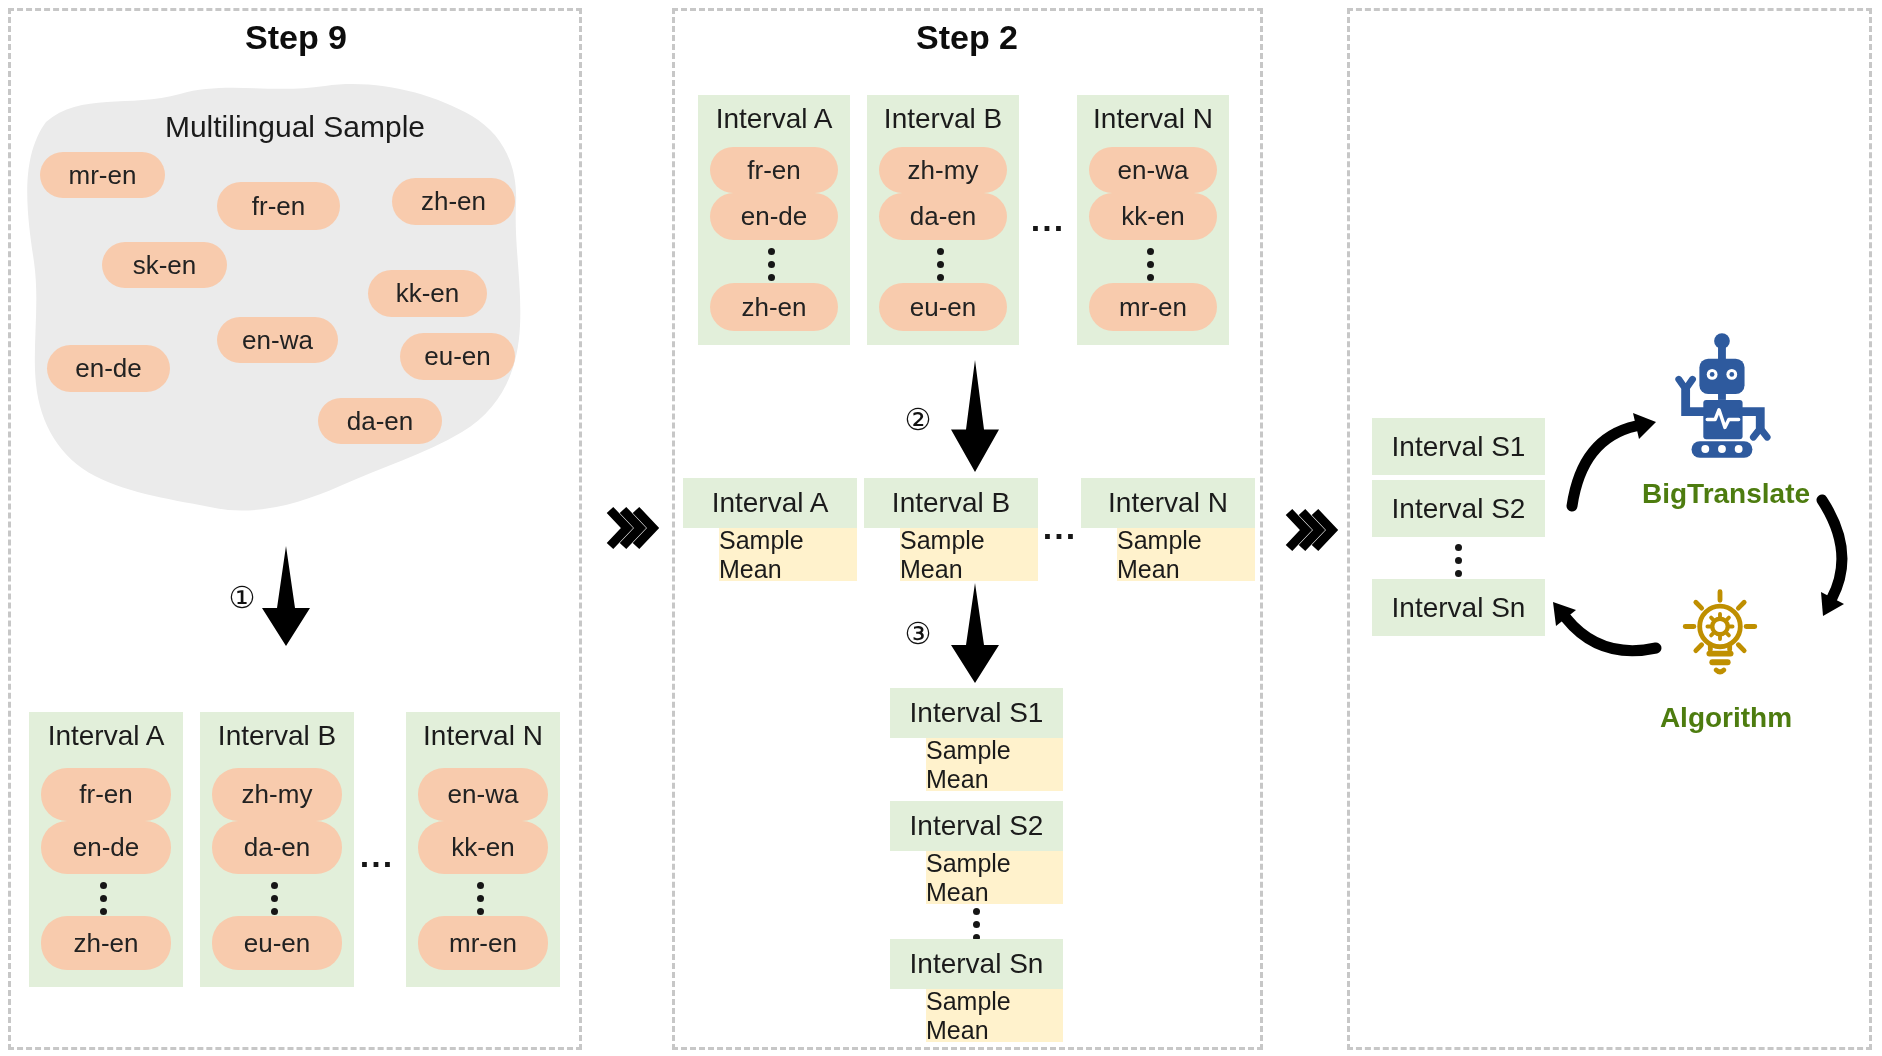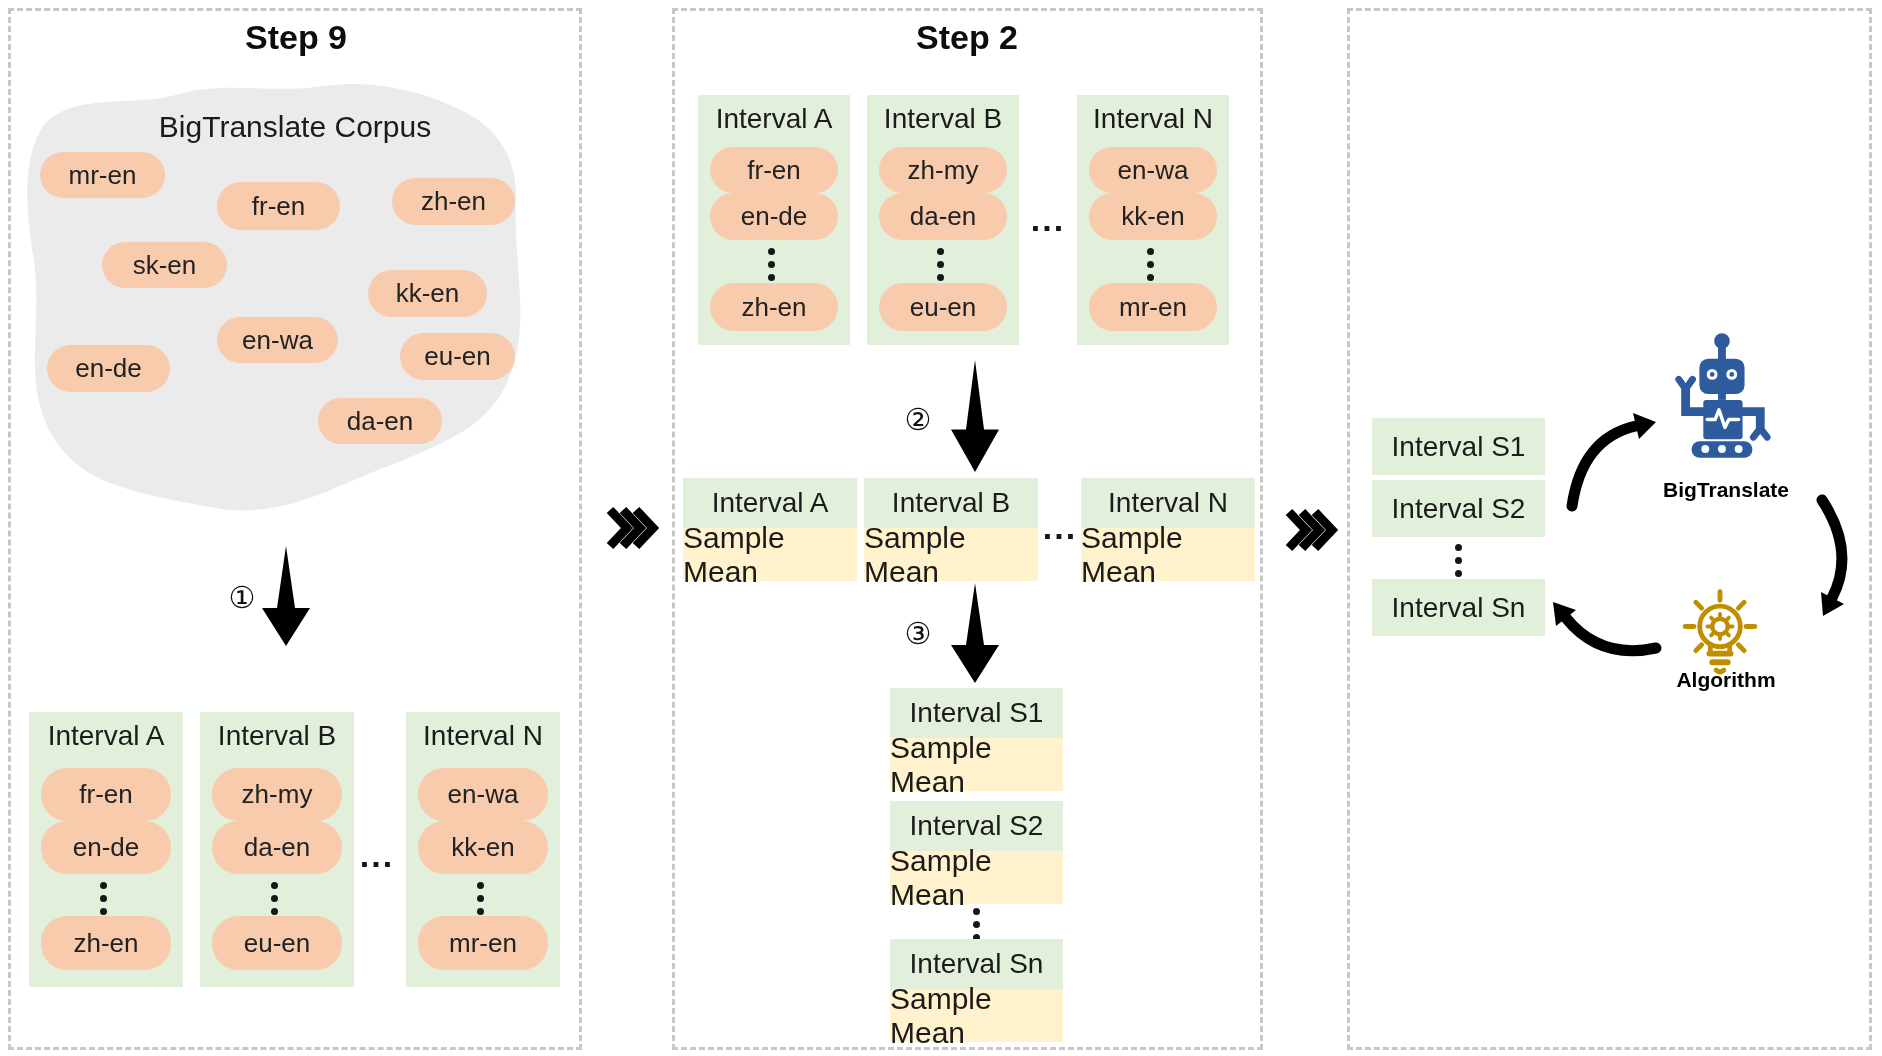--- a/index.html
+++ b/index.html
@@ -11,37 +11,37 @@
   .pill{position:absolute;background:#F8CBAD;border-radius:26px;display:flex;align-items:center;justify-content:center;font-size:26px;color:#222;}
   .col{position:absolute;background:#E2EFDA;}
   .col-title{position:absolute;top:8px;left:0;width:100%;text-align:center;font-size:28px;}
   .cpill{position:absolute;left:12px;right:12px;background:#F8CBAD;border-radius:26px;display:flex;align-items:center;justify-content:center;font-size:26px;color:#222;}
   .vdots{position:absolute;display:flex;flex-direction:column;align-items:center;gap:6px;}
   .vdots i{width:7px;height:7px;border-radius:50%;background:#161616;display:block;}
   .hdots{position:absolute;font-size:34px;font-weight:bold;letter-spacing:2px;text-align:center;color:#161616;}
   .circnum{position:absolute;font-family:"DejaVu Sans",sans-serif;font-size:30px;text-align:center;color:#111;}
   .mid-card{position:absolute;width:174px;}
   .mid-head{height:50px;background:#E2EFDA;display:flex;align-items:center;justify-content:center;font-size:28px;}
-  .mid-mean{height:53px;background:#FFF2CC;display:flex;align-items:center;justify-content:center;font-size:30px;}
+  .mid-mean{height:53px;background:#FFF2CC;display:flex;align-items:center;justify-content:center;font-size:25px;margin-left:36px;}
   .s3card{position:absolute;width:173px;height:57px;background:#E2EFDA;display:flex;align-items:center;justify-content:center;font-size:28px;}
-  .cycle-label{position:absolute;width:240px;text-align:center;font-size:21px;font-weight:bold;color:#000000;}
+  .cycle-label{position:absolute;width:240px;text-align:center;font-size:28px;font-weight:bold;color:#4d7c0f;}
   svg{position:absolute;overflow:visible;}
 </style>
 </head>
 <body>
 
 <div id="stage">
 
   <div class="panel" style="left:8px;top:8px;width:574px;height:1042px;"></div>
   <div class="step-title" style="left:96px;top:18px;width:400px;">Step 9</div>
 
   <svg style="left:10px;top:64px;" width="524" height="452" viewBox="0 0 524 452">
     <path fill="#EBEBEB" d="M 36 58 C 70 28 120 44 170 30 C 215 17 262 30 315 22 C 365 15 420 28 462 52 C 492 70 508 100 506 140 C 504 180 512 220 510 262 C 508 306 492 344 452 368 C 415 390 370 404 330 422 C 290 440 245 452 205 444 C 165 436 120 430 85 412 C 50 394 30 360 26 320 C 22 282 30 240 24 198 C 18 156 8 96 36 58 Z"></path>
   </svg>
-  <div class="corpus-title" style="left:95px;top:110px;width:400px;">BigTranslate Corpus</div>
+  <div class="corpus-title" style="left:95px;top:110px;width:400px;">Multilingual Sample</div>
 
   <div class="pill" style="left:40px;top:152px;width:125px;height:46px;">mr-en</div>
   <div class="pill" style="left:217px;top:182px;width:123px;height:48px;">fr-en</div>
   <div class="pill" style="left:392px;top:178px;width:123px;height:47px;">zh-en</div>
   <div class="pill" style="left:102px;top:242px;width:125px;height:46px;text-align:center;">sk-en</div>
   <div class="pill" style="left:368px;top:270px;width:119px;height:47px;">kk-en</div>
   <div class="pill" style="left:47px;top:345px;width:123px;height:47px;">en-de</div>
   <div class="pill" style="left:217px;top:317px;width:121px;height:46px;">en-wa</div>
   <div class="pill" style="left:400px;top:333px;width:115px;height:47px;">eu-en</div>
   <div class="pill" style="left:318px;top:398px;width:124px;height:46px;">da-en</div>
@@ -222,21 +222,21 @@
       <circle cx="60" cy="38" r="21" stroke-width="5"></circle>
       <path d="M50 57 L50 62 M70 57 L70 62" stroke-width="5"></path>
       <path d="M49 66 H71" stroke-width="6"></path>
       <path d="M52 75 H68" stroke-width="6"></path>
       <path d="M56 83 Q60 87 64 83" stroke-width="5"></path>
       <path d="M87 38 H96 M79 19 L85 13 M60 11 V2 M41 19 L35 13 M33 38 H24 M41 57 L35 63 M79 57 L85 63" stroke-width="5"></path>
       <circle cx="60" cy="38" r="8" stroke-width="4.5"></circle>
       <path d="M69 38 H73 M47 38 H51 M60 25 V29 M60 47 V51 M66.4 31.6 L69.2 28.8 M50.8 28.8 L53.6 31.6 M66.4 44.4 L69.2 47.2 M50.8 47.2 L53.6 44.4" stroke-width="4"></path>
     </g>
   </svg>
-  <div class="cycle-label" style="left:1606px;top:668px;text-align:center;">Algorithm</div>
+  <div class="cycle-label" style="left:1606px;top:702px;text-align:center;">Algorithm</div>
 
   <svg style="left:1540px;top:330px;" width="340" height="350" viewBox="0 0 340 350">
     <g stroke="#000" stroke-width="11" fill="none" stroke-linecap="round">
       <path d="M32 176 Q 42 108 96 96"></path>
       <path d="M282 170 Q 316 222 292 268"></path>
       <path d="M116 318 Q 60 330 26 288"></path>
     </g>
     <g fill="#000">
       <polygon points="116,92 93,83 99,109"></polygon>
       <polygon points="283,286 304,274 281,262"></polygon>

